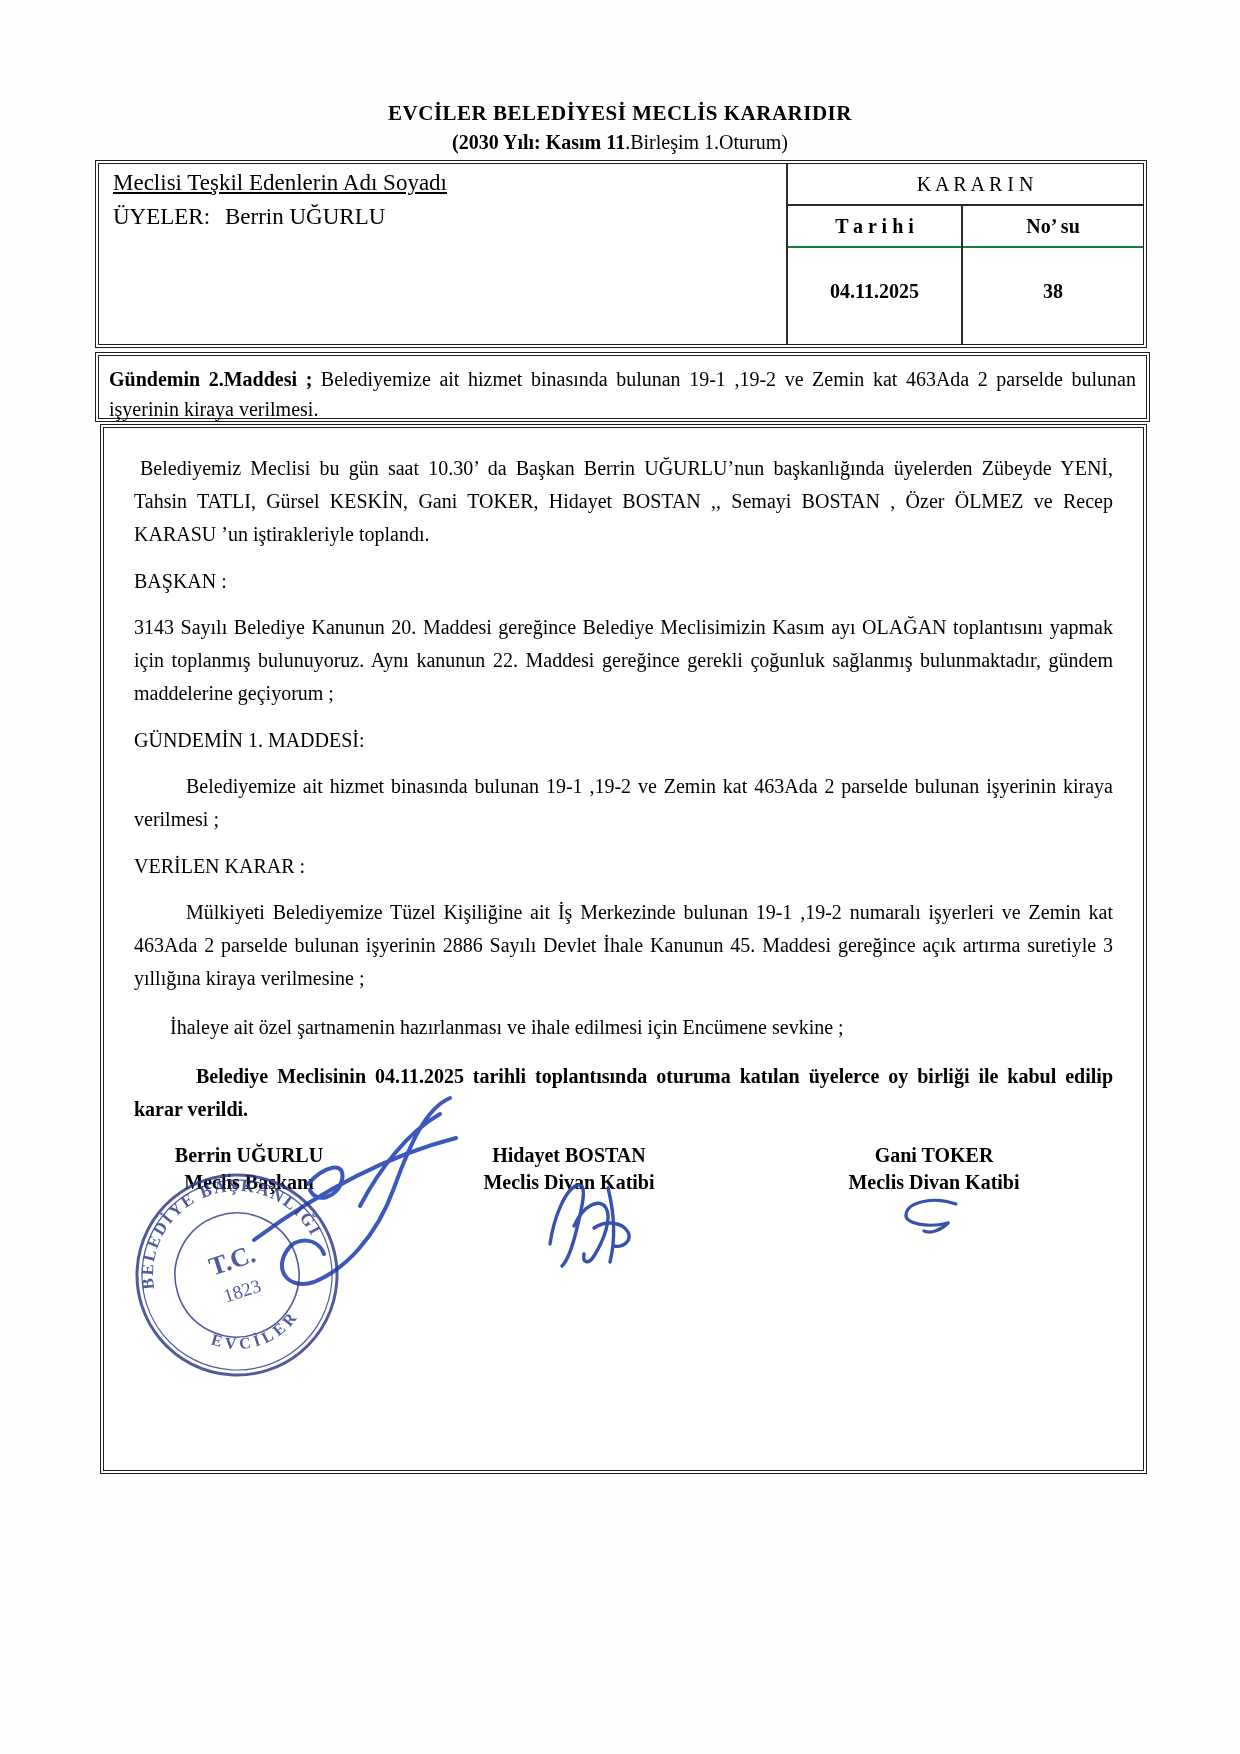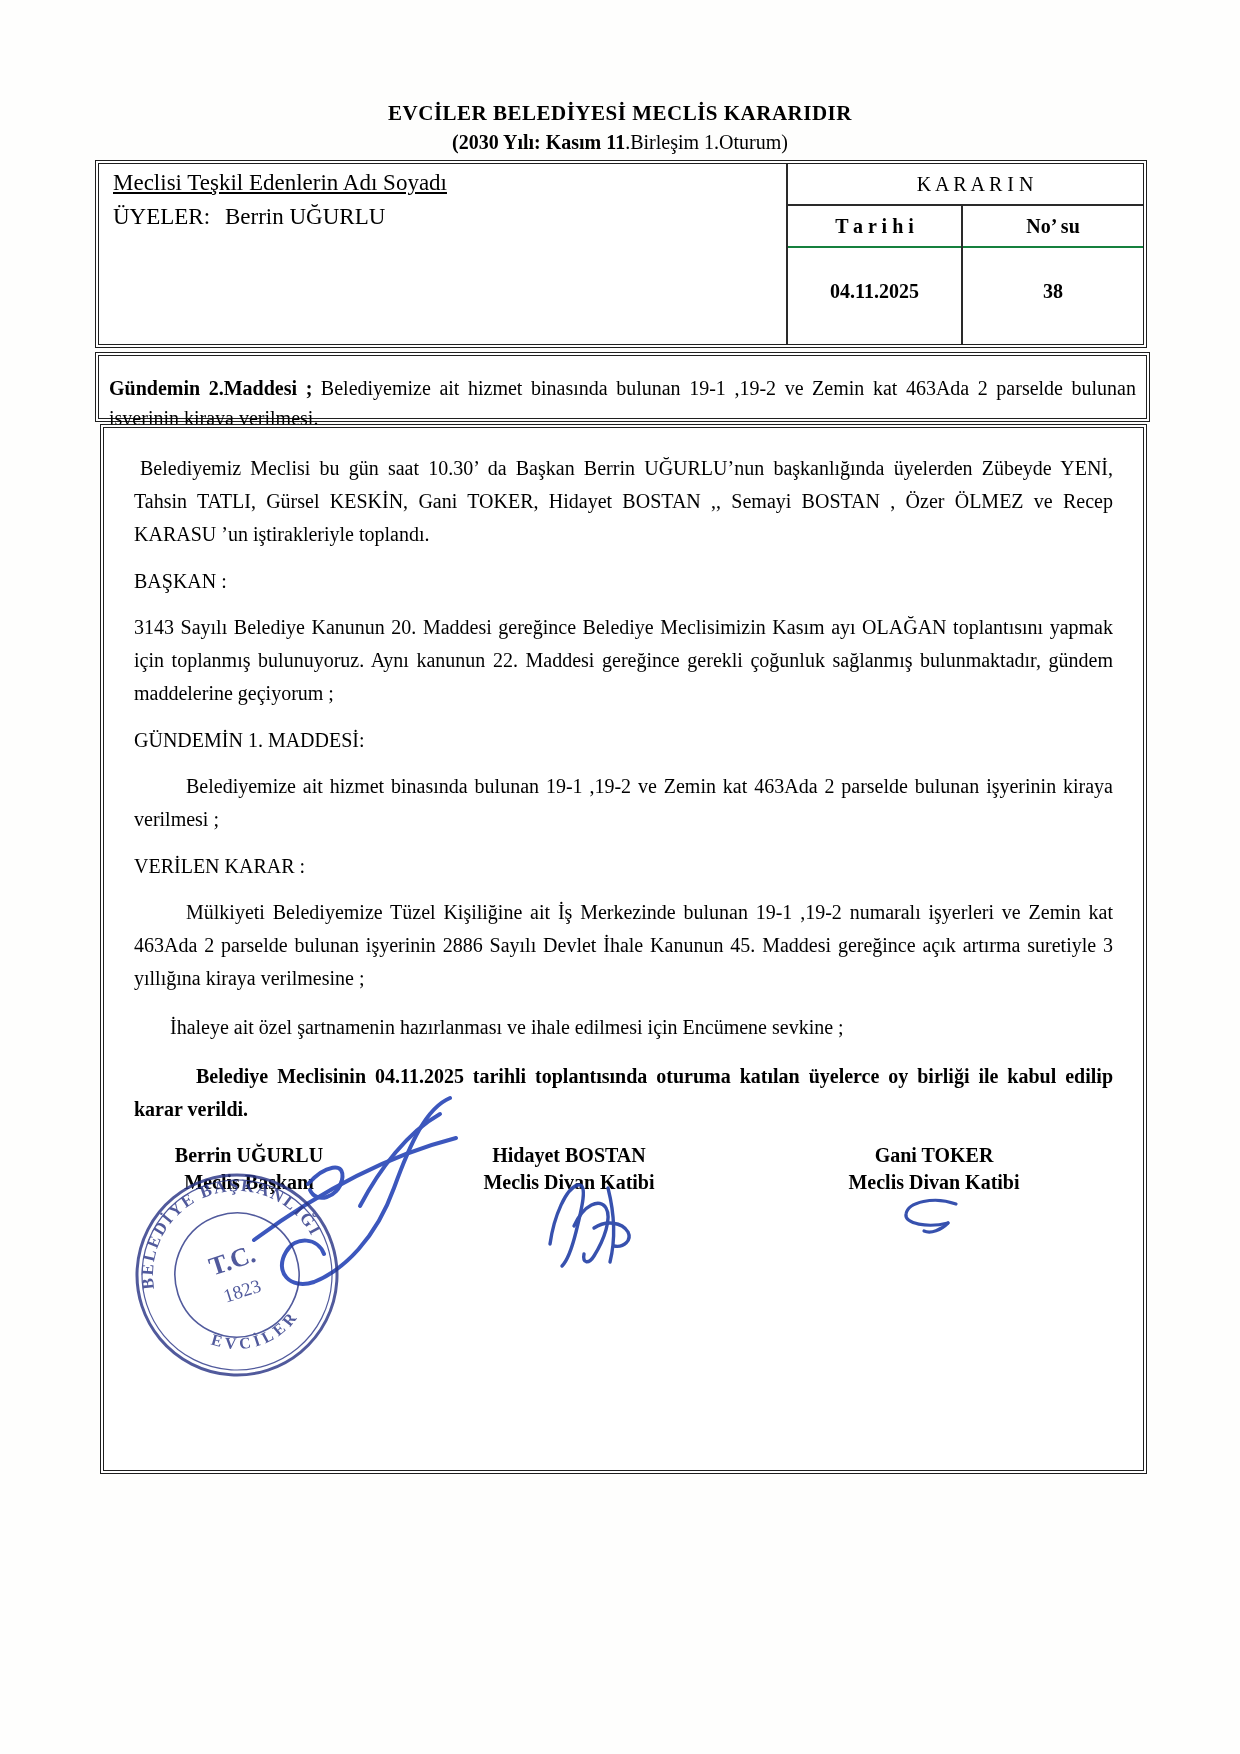--- a/index.html
+++ b/index.html
@@ -33,21 +33,21 @@
   .kararin-cols{display:flex;flex:1;}
   .kcol{display:flex;flex-direction:column;box-sizing:border-box;}
   .kcol-tarihi{width:175px;border-right:2px solid #2a2a2a;}
   .kcol-no{flex:1;}
   .kcol-header{height:40px;line-height:40px;border-bottom:2px solid #15803d;text-align:center;font-weight:bold;}
   .kcol-value{padding-top:32px;text-align:center;font-weight:bold;}
   
   .box2{
     position:absolute;left:95px;top:352px;width:1055px;height:70px;
     border:4px double #1f1f1f;box-sizing:border-box;background:#fff;
-    padding:17px 10px 0 10px;font-size:20px;line-height:30px;text-align:justify;
+    padding:8px 10px 0 10px;font-size:20px;line-height:30px;text-align:justify;
   }
   .box2 .glabel{font-weight:bold;}
   
   .box3{
     position:absolute;left:100px;top:424px;width:1047px;height:1050px;
     border:4px double #1f1f1f;box-sizing:border-box;background:#fff;
   }
   .doc-body{padding:8px 14px 0 14px;font-size:20px;line-height:33px;text-align:justify;}
   .doc-body p{margin:16px;}
   .p-opening{text-indent:6px;}

